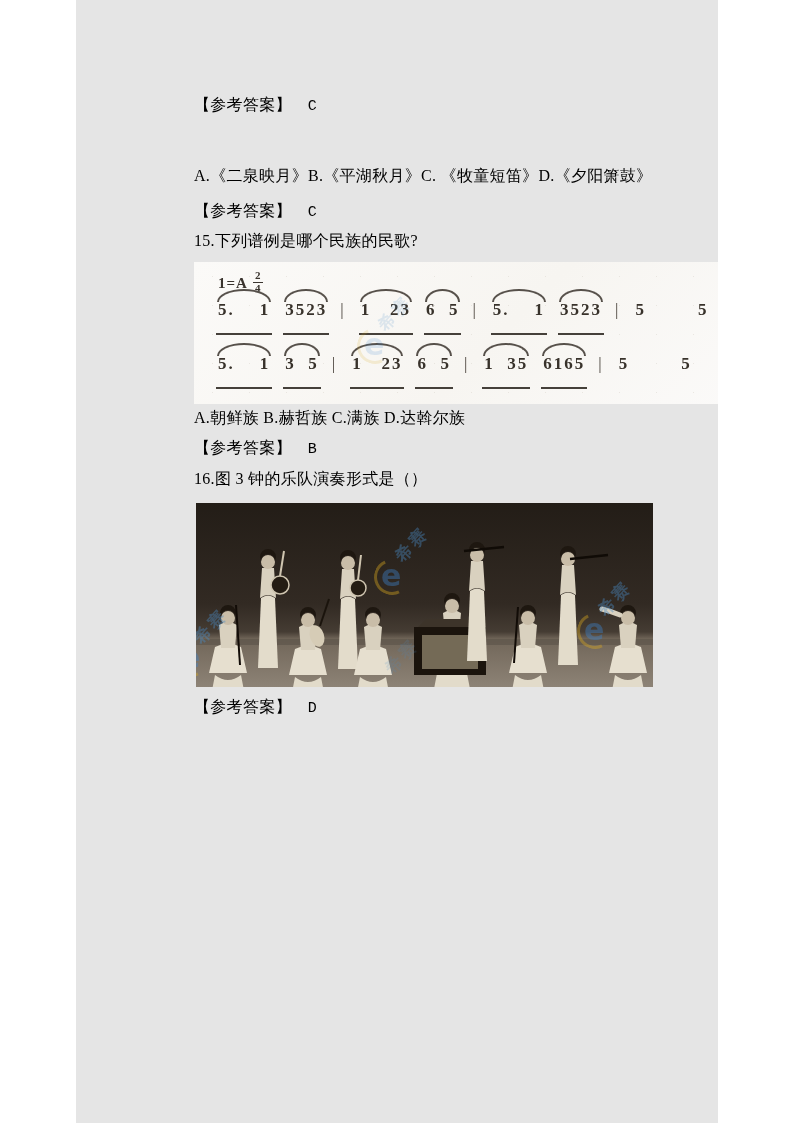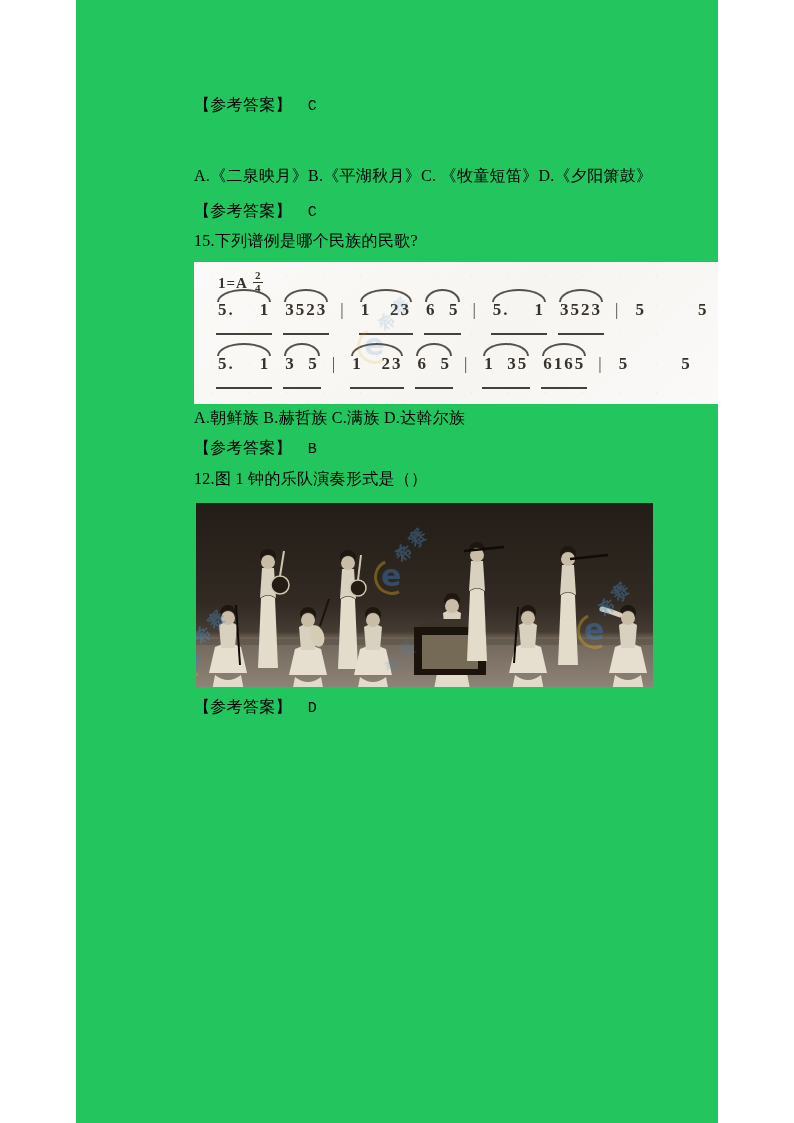--- a/index.html
+++ b/index.html
@@ -1,19 +1,19 @@
 <!DOCTYPE html>
 <html><head>
 <meta charset="utf-8">
 <style>
   * { margin:0; padding:0; box-sizing:border-box; }
   html,body { background:#ffffff; }
   body { font-family:"Liberation Serif","DejaVu Sans",serif; color:#000; }
   .page {
-    position:relative; width:642px; height:1123px; background:#22c55e;
+    position:relative; width:642px; height:1123px; background:#e5e5e5;
     margin:0 auto; overflow:hidden;
   }
   .line { position:absolute; left:118px; font-size:16px; line-height:20px;
           letter-spacing:0.3px; white-space:pre; color:#000; }
   .ans-val { margin-left:16px; font-family:"Liberation Mono","DejaVu Sans Mono",monospace; font-size:15px; }
 
   
   .score-box {
     position:absolute; left:118px; top:262px; width:546px; height:142px;
     background:linear-gradient(135deg,#fbfaf8 0%,#f7f5f1 55%,#fbfaf9 100%);
@@ -84,21 +84,21 @@
     <div class="score-line l1"><span class="tok slur under">5.    1</span><span class="tok slur under">3  5</span><span class="tok bar">|</span><span class="tok slur under">1   23</span><span class="tok slur under">6  5</span><span class="tok bar">|</span><span class="tok slur under">1  35</span><span class="tok slur under">6165</span><span class="tok bar">|</span><span class="tok wide">5</span><span class="tok wide">5</span></div>
     <div class="wm faint" style="left:170px; top:28px">
       <span class="wm-e">e</span>
       <span class="wm-t">希赛</span>
     </div>
   </div>
 
   <p class="line" style="top:408px">A.朝鲜族 B.赫哲族 C.满族 D.达斡尔族</p>
   <p class="line" style="top:438px"><span>【参考答案】</span><span class="ans-val">B</span></p>
 
-  <p class="line" style="top:469px">12.图 1 钟的乐队演奏形式是（）</p>
+  <p class="line" style="top:469px">16.图 3 钟的乐队演奏形式是（）</p>
 
   <div class="photo">
     <svg viewBox="0 0 457 184" width="457" height="184">
       <defs>
         <linearGradient id="bgGrad" x1="0" y1="0" x2="0" y2="1">
           <stop offset="0" stop-color="#231d17"></stop>
           <stop offset="0.55" stop-color="#322a23"></stop>
           <stop offset="0.70" stop-color="#453c33"></stop>
           <stop offset="0.74" stop-color="#716659"></stop>
           <stop offset="1" stop-color="#8d8376"></stop>

